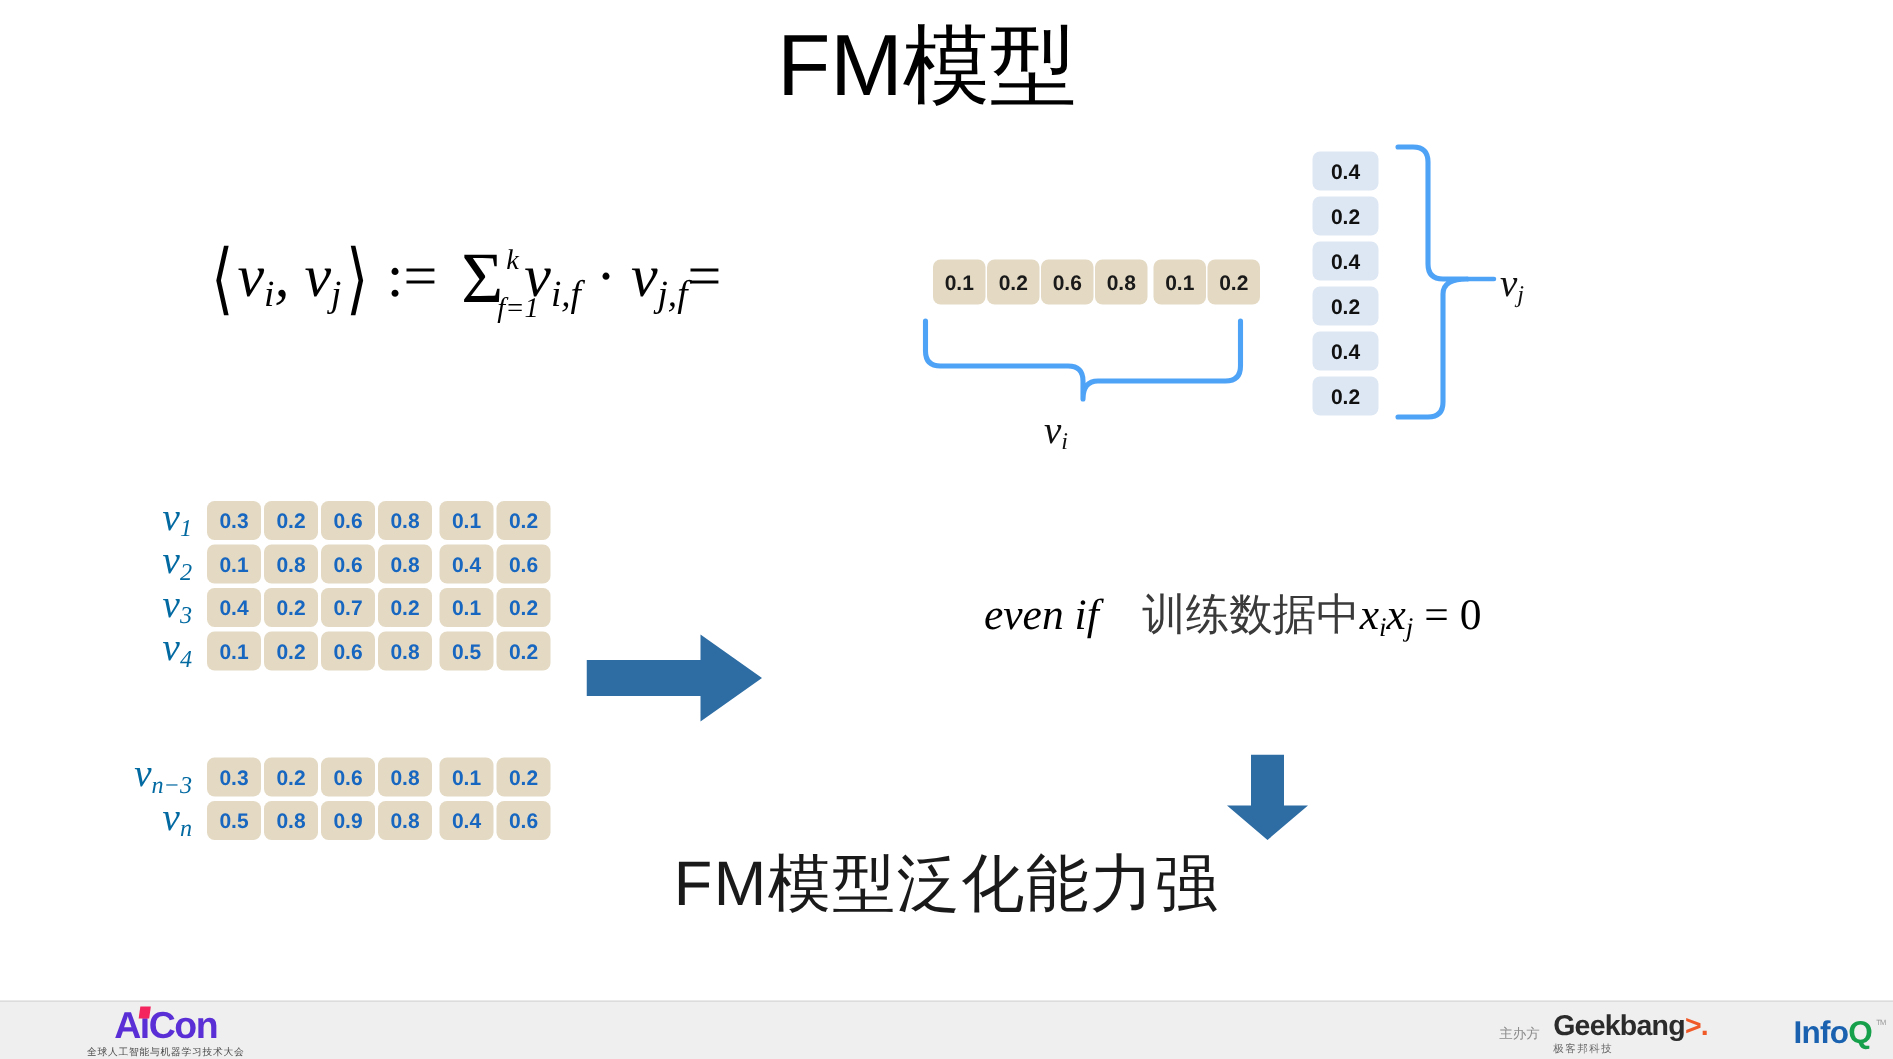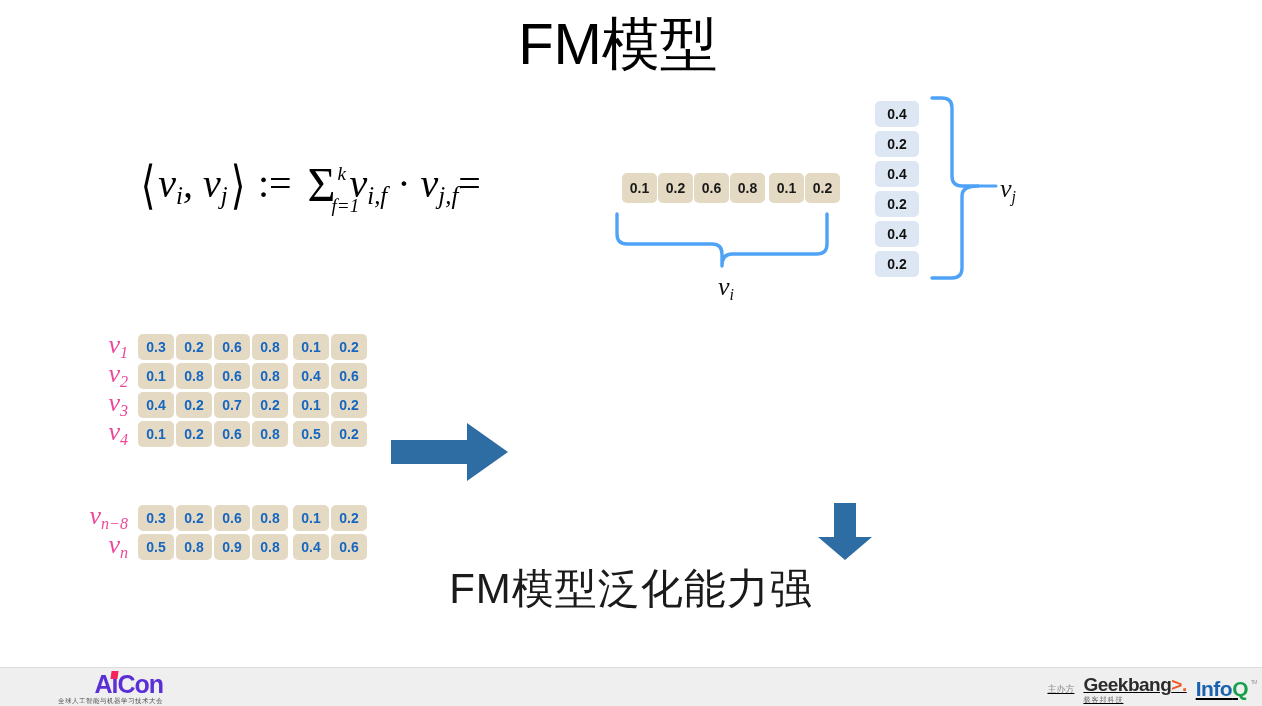--- a/index.html
+++ b/index.html
@@ -140,40 +140,40 @@
   
   .brace-bottom { position: absolute; left: 614px; top: 212px; }
   .brace-right  { position: absolute; left: 930px; top: 96px; }
   .brace-label {
     position: absolute;
     font-family: "Liberation Serif", serif;
     font-style: italic;
     font-size: 26px;
     color: #111;
   }
-  .label-vi { left: 718px; top: 272px; text-align: center; }
+  .label-vi { left: 696px; top: 272px; text-align: center; }
   .label-vj { left: 1000px; top: 174px; }
 
   
   .matrix { position: absolute; left: 138px; top: 334px; }
   .matrix-row { display: flex; margin-bottom: 3px; }
   .matrix .cell {
     width: 36px; height: 26px;
     font-size: 14px;
     color: #1766c0;
     margin-right: 2px;
   }
   .rowlabel {
     position: absolute;
     right: 100%;
     margin-right: 10px;
     font-family: "Liberation Serif", serif;
     font-style: italic;
     font-size: 26px;
-    color: #ec4899;
+    color: #0369a1;
     white-space: nowrap;
     top: -4px;
   }
   .matrix-row { position: relative; }
 
   .matrix2 { position: absolute; left: 138px; top: 505px; }
 
   
   .arrow-right { position: absolute; left: 391px; top: 421px; }
   .arrow-down  { position: absolute; left: 817px; top: 503px; }
@@ -221,21 +221,21 @@
     width: 1262px;
     height: 38px;
     background: #efefef;
     border-top: 1px solid #dcdcdc;
   }
   .aicon {
     position: absolute;
     left: 58px; top: 4px;
     display: flex;
     flex-direction: column;
-    align-items: flex-end;
+    align-items: center;
   }
   .aicon-word {
     font-family: "Liberation Sans", sans-serif;
     font-weight: bold;
     font-size: 25px;
     color: #5b2fd6;
     letter-spacing: -1px;
     line-height: 24px;
     position: relative;
   }
@@ -252,21 +252,20 @@
     color: #4a4a4a;
     letter-spacing: 0.5px;
     margin-top: 1px;
   }
   .sponsors {
     position: absolute;
     right: 14px; top: 7px;
     display: flex;
     align-items: center;
     gap: 9px;
-    text-decoration: underline;
   }
   .sponsor-prefix {
     font-family: "Liberation Sans", sans-serif;
     font-size: 9px;
     color: #8b8b8b;
   }
   .geek {
     display: flex;
     flex-direction: column;
     align-items: flex-start;
@@ -287,20 +286,21 @@
     color: #6a6a6a;
     margin-top: 2px;
     letter-spacing: 1px;
   }
   .infoq {
     font-family: "Liberation Sans", sans-serif;
     font-weight: bold;
     font-size: 21px;
     letter-spacing: -0.5px;
     position: relative;
+    margin-left: 48px;
   }
   .infoq .info { color: #1a62b0; }
   .infoq .q { color: #16a04b; }
   .infoq-tm {
     font-size: 5px;
     color: #999;
     position: absolute;
     right: -9px;
     top: 3px;
     line-height: 5px;
@@ -404,21 +404,21 @@
       <div class="cell">0.8</div>
       <div class="cell sep">0.5</div>
       <div class="cell">0.2</div>
     </div>
 
   </div>
 
   <div class="matrix matrix2">
 
     <div class="matrix-row">
-      <span class="rowlabel"><span>v</span><sub class="s">n−8</sub></span>
+      <span class="rowlabel"><span>v</span><sub class="s">n−3</sub></span>
       <div class="cell">0.3</div>
       <div class="cell">0.2</div>
       <div class="cell">0.6</div>
       <div class="cell">0.8</div>
       <div class="cell sep">0.1</div>
       <div class="cell">0.2</div>
     </div>
 
     <div class="matrix-row">
       <span class="rowlabel"><span>v</span><sub class="s">n</sub></span>
@@ -439,20 +439,25 @@
   </div>
 
   <div class="arrow-down">
     <svg width="56" height="58" viewBox="0 0 56 58" xmlns="http://www.w3.org/2000/svg">
       <path d="M17 0 H39 V34 H55 L28 57 L1 34 H17 Z" fill="#2e6da4"></path>
     </svg>
   </div>
 
   <div class="eq-block">
 
+    <div class="eq-line2">
+      <span class="ital">even if</span>
+      &nbsp;&nbsp;&nbsp;<span class="cjk">训练数据中</span><span class="ital">x</span><sub class="s">i</sub><span class="ital">x</span><sub class="s">j</sub>
+      <span class="roman">= 0</span>
+    </div>
 
   </div>
 
   <div class="conclusion">
     <span>FM模型泛化能力强</span>
   </div>
 
   <div class="footer">
     <div class="aicon">
       <div class="aicon-word">

